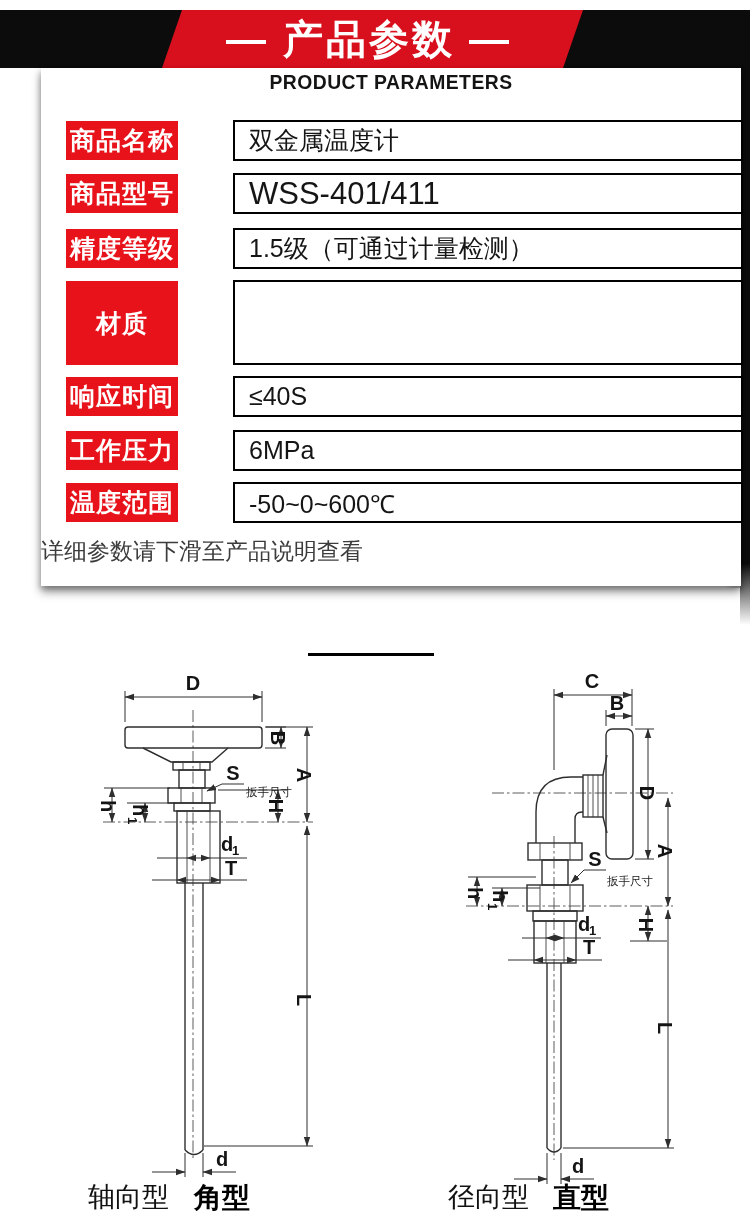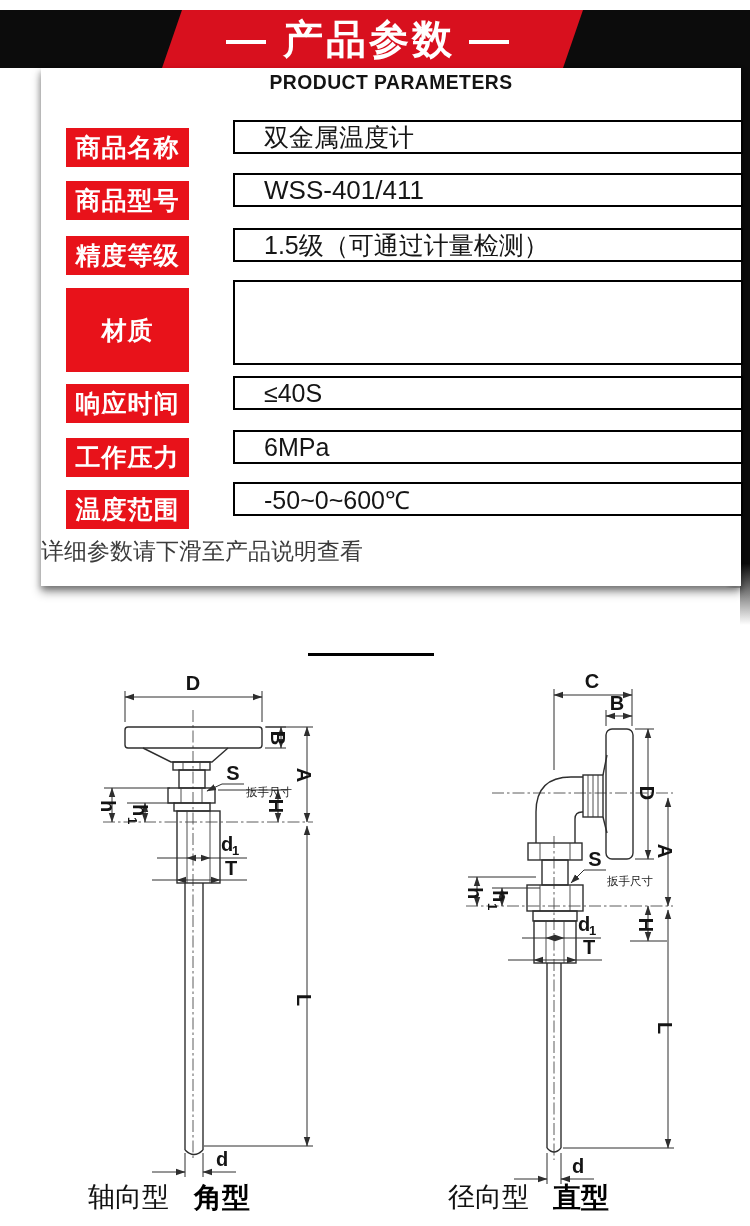--- a/index.html
+++ b/index.html
@@ -18,28 +18,28 @@
         text-align:center;color:#fff;font-size:40px;font-weight:700;letter-spacing:3px;}
   .banner-subtitle{position:absolute;top:2px;left:0;width:100%;text-align:center;
         font-size:21px;font-weight:700;color:#141414;letter-spacing:.5px;
         transform:scaleX(.92);}
 
   
   .card{position:absolute;left:25px;top:68px;width:700px;height:518px;background:#fff;
         box-shadow:0 6px 9px rgba(0,0,0,.42),-2px 3px 5px rgba(0,0,0,.12),2px 3px 5px rgba(0,0,0,.12);margin-left:16px;}
   .row{position:absolute;left:25px;width:660px;}
   .r1{top:52px}.r2{top:105px}.r3{top:160px}.r4{top:212px}.r5{top:308px}.r6{top:362px}.r7{top:414px}
-  .row-label{position:absolute;left:0;top:8px;width:123px;height:39px;background:#e8121a;color:#fff;
+  .row-label{position:absolute;left:0;top:1px;width:112px;height:39px;background:#e8121a;color:#fff;
         font-weight:700;font-size:25px;display:flex;align-items:center;justify-content:center;
         letter-spacing:1px;}
   .row-label.tall{height:84px;}
-  .row-value{position:absolute;left:167px;top:0;width:510px;height:34px;border:2px solid #000;
-        box-sizing:border-box;display:flex;align-items:center;padding-left:29px;
+  .row-value{position:absolute;left:167px;top:0;width:510px;height:41px;border:2px solid #000;
+        box-sizing:border-box;display:flex;align-items:center;padding-left:14px;
         font-size:25px;color:#151515;background:#fff;}
-  .row-value.model{font-size:26px;}
+  .row-value.model{font-size:31px;}
   .row-value.multi{height:85px;flex-direction:column;align-items:stretch;padding:0;}
   .subline{flex:1;display:flex;align-items:center;padding-left:12px;font-size:23px;color:#151515;}
   .subline:first-child{border-bottom:2px solid #000;}
   .note{position:absolute;top:468px;left:0;width:100%;text-align:left;font-size:23px;color:#3c3c3c;}
 
   
   .heading{position:absolute;top:589px;left:0;width:742px;text-align:center;
         font-size:45px;font-weight:700;color:#000;}
   .heading-underline{position:absolute;top:653px;left:308px;width:126px;height:3px;background:#000;}
 

